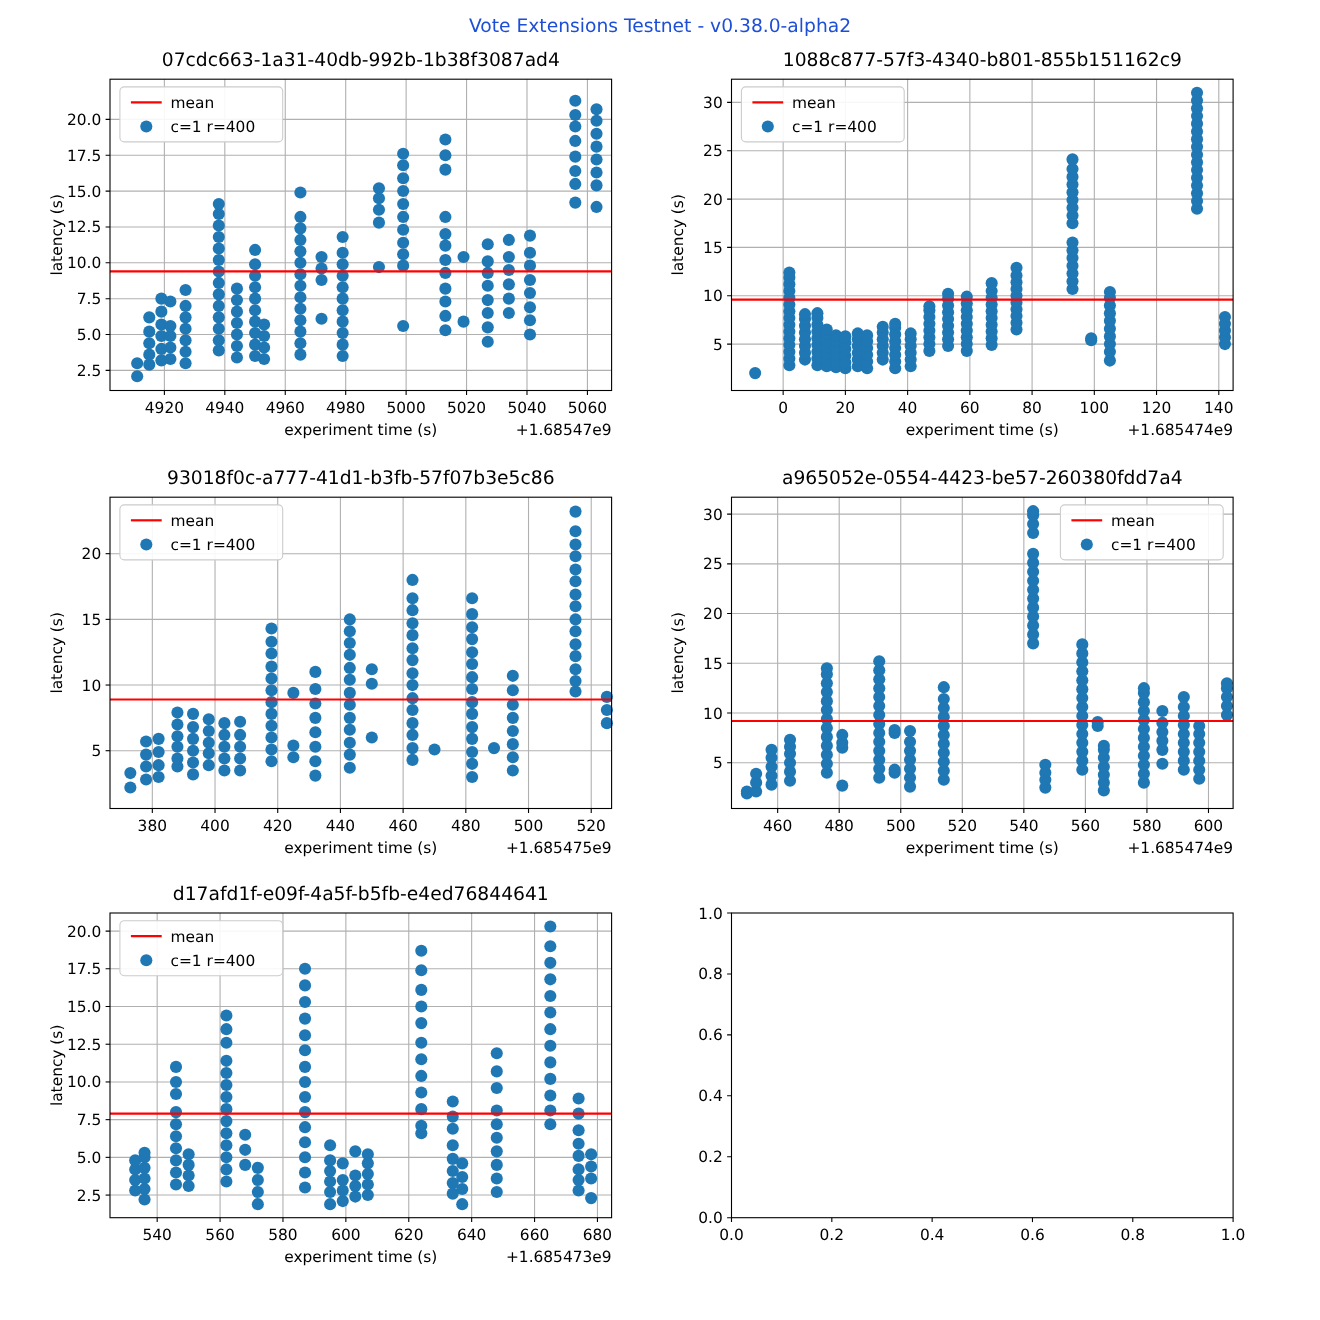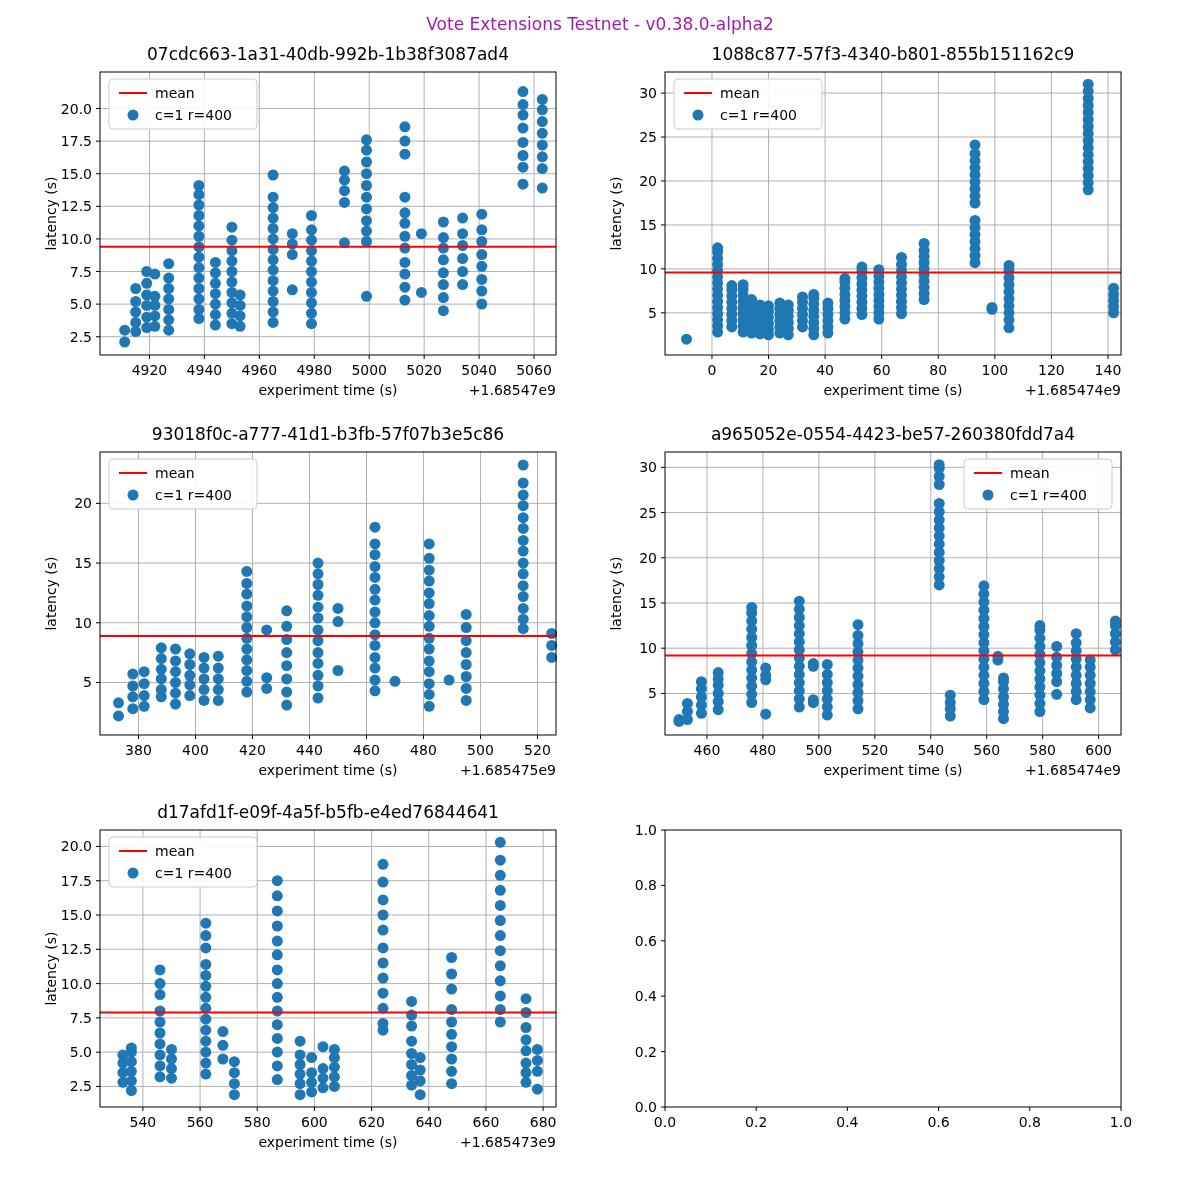--- a/index.html
+++ b/index.html
@@ -2,21 +2,21 @@
 <html><head>
 <meta charset="utf-8">
 <style>
   html,body{margin:0;padding:0;background:#ffffff;}
   .figure{
     position:relative;width:1200px;height:1200px;background:#ffffff;
     font-family:"DejaVu Sans", sans-serif;color:#000;overflow:hidden;
   }
   .suptitle{
     position:absolute;left:0;top:14px;width:1200px;text-align:center;
-    font-size:17px;color:#a21caf;
+    font-size:17px;color:#1d4ed8;
   }
   .cell{position:absolute;width:565px;height:360px;}
   .cell svg{display:block;width:565px;height:360px;}
   .c0{left:40px;top:42px;}  .c1{left:605px;top:42px;}
   .c2{left:40px;top:422px;} .c3{left:605px;top:422px;}
   .c4{left:40px;top:800px;} .c5{left:605px;top:800px;}
 </style>
 </head>
 <body>
 

